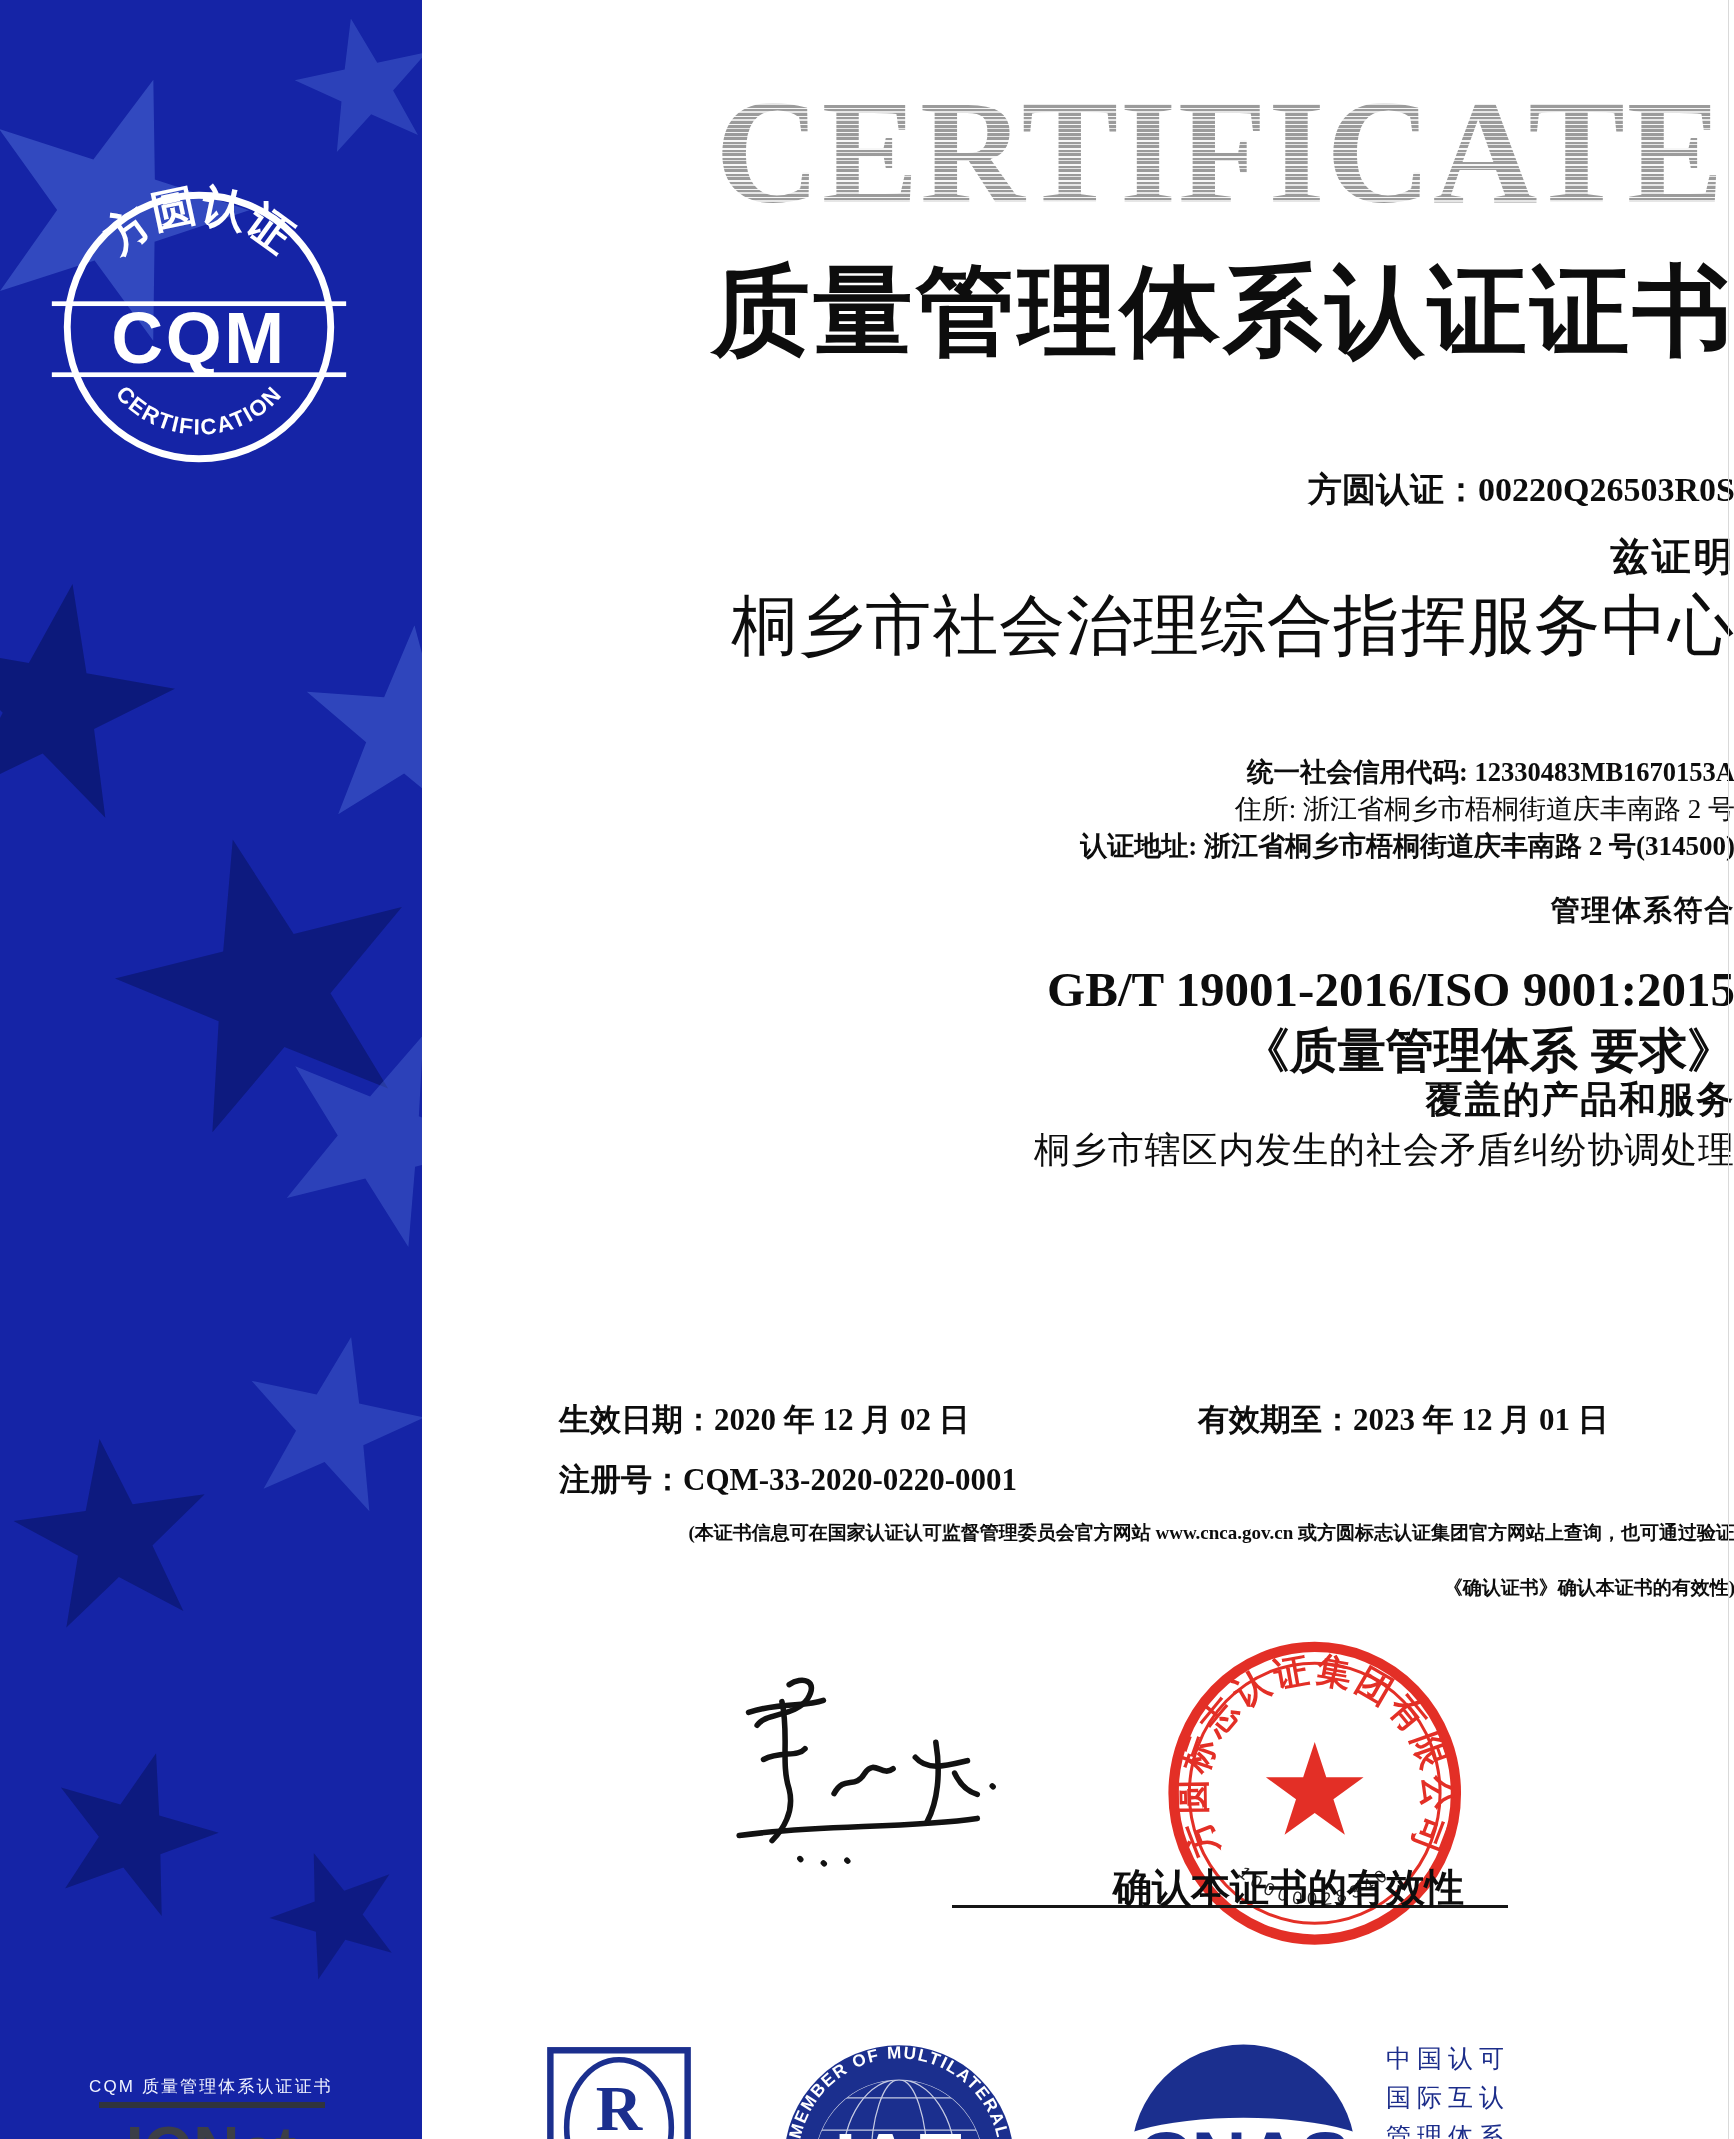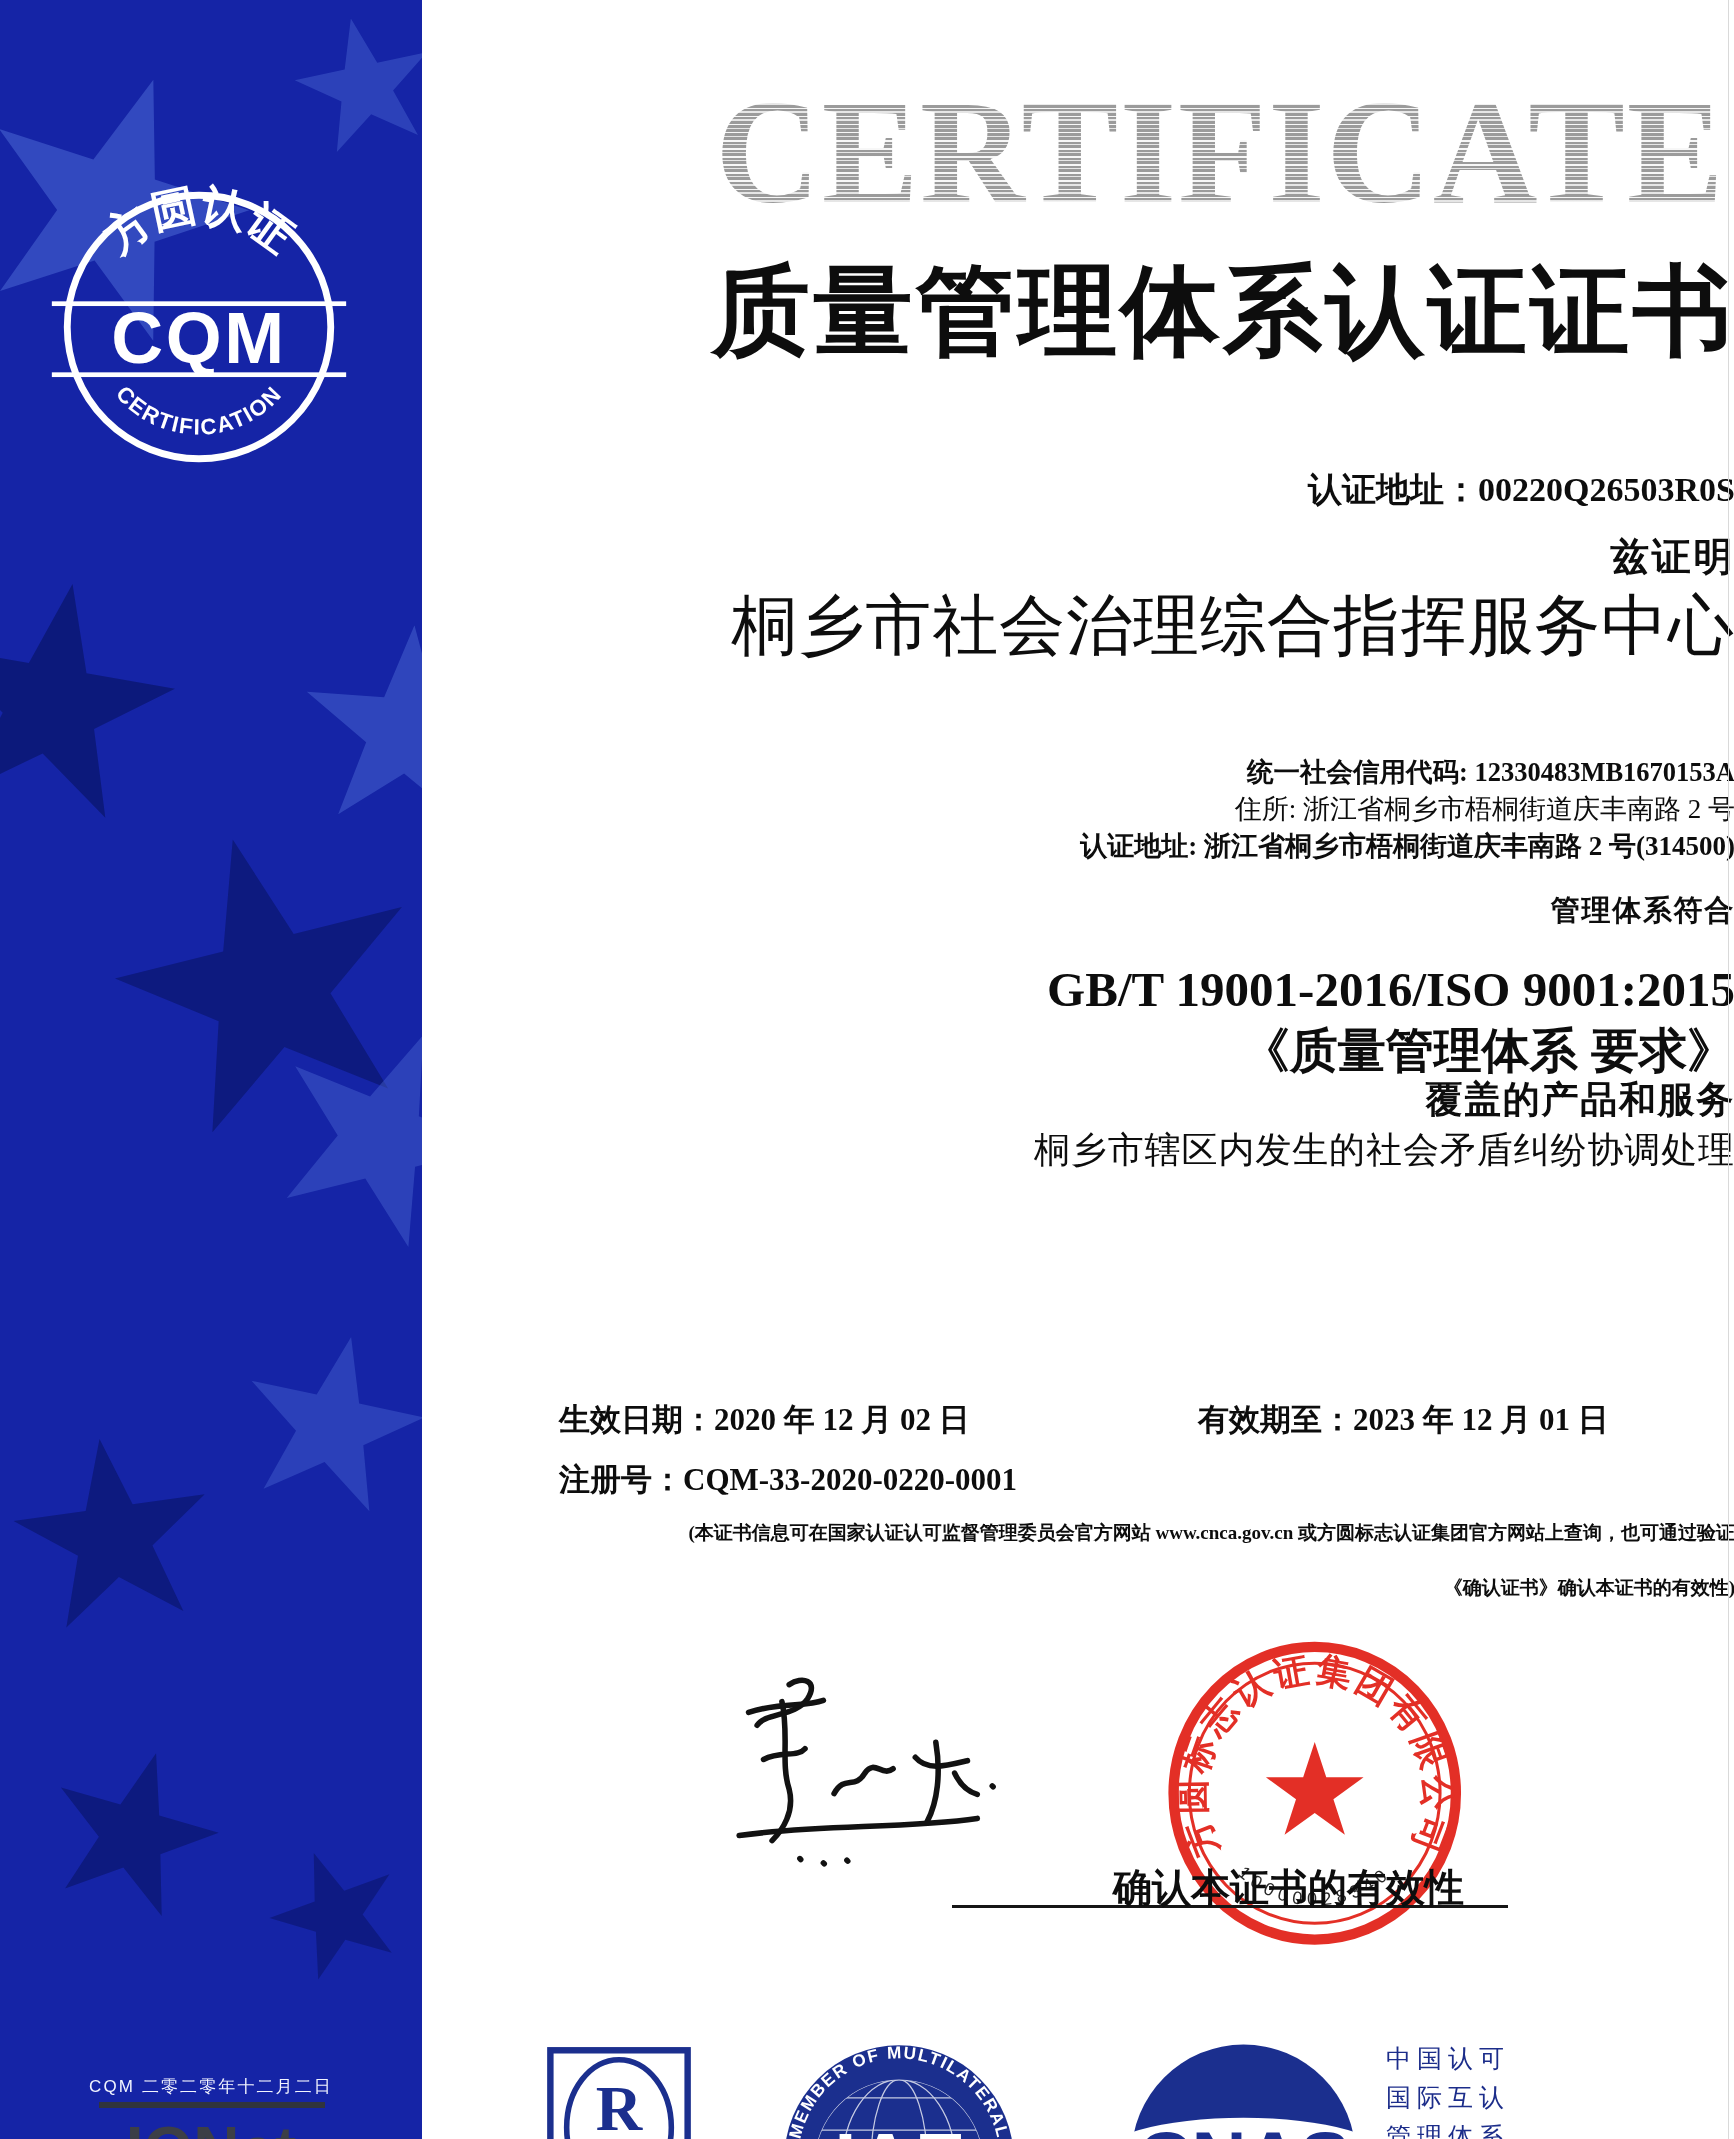--- a/index.html
+++ b/index.html
@@ -48,34 +48,34 @@
       </defs>
       <text font-family="Liberation Sans, DejaVu Sans, sans-serif" font-size="104" font-weight="bold" fill="#ffffff">
         <textPath href="#sb-arc-top" startOffset="50%" text-anchor="middle">方圆认证</textPath>
       </text>
       <text x="360" y="444" text-anchor="middle" font-family="Liberation Sans, DejaVu Sans, sans-serif" font-size="168" font-weight="bold" fill="#ffffff" letter-spacing="6">CQM</text>
       <text font-family="Liberation Sans, DejaVu Sans, sans-serif" font-size="52" font-weight="bold" fill="#ffffff" letter-spacing="4">
         <textPath href="#sb-arc-bot" startOffset="50%" text-anchor="middle">CERTIFICATION</textPath>
       </text>
     </svg>
 
-    <div class="sb-center sans" style="top:2075px;font-size:17px;letter-spacing:2.1px;color:#f2f4ff;">CQM 二零二零年十二月二日</div>
+    <div class="sb-center sans" style="top:2075px;font-size:17px;letter-spacing:2.1px;color:#f2f4ff;">CQM 质量管理体系认证证书</div>
     <div class="abs" style="left:99px;top:2102px;width:226px;height:6.4px;background:#30343d;"></div>
     <div class="sb-center sans b" style="top:2113px;font-size:64px;color:#3c3f46;">IQNet</div>
 
   </div>
 
   <div class="cline ghost-wrap">
     <span class="ghost">CERTIFICATE</span>
   </div>
   <div class="stripes"></div>
 
   <div class="cline sans b" style="top:246px;font-size:99px;letter-spacing:3.4px;">质量管理体系认证证书</div>
 
-  <div class="cline serif b" style="top:467px;font-size:34px;">认证地址：00220Q26503R0S</div>
+  <div class="cline serif b" style="top:467px;font-size:34px;">方圆认证：00220Q26503R0S</div>
 
   <div class="cline serif b" style="top:530px;font-size:39px;letter-spacing:2.6px;">兹证明</div>
 
   <div class="cline serif" style="top:581px;font-size:66px;letter-spacing:0.9px;">桐乡市社会治理综合指挥服务中心</div>
 
   <div class="cline serif b" style="top:754px;font-size:26.5px;">统一社会信用代码: 12330483MB1670153A</div>
   <div class="cline serif" style="top:791px;font-size:27px;">住所: 浙江省桐乡市梧桐街道庆丰南路 2 号</div>
   <div class="cline serif b" style="top:828px;font-size:27px;">认证地址: 浙江省桐乡市梧桐街道庆丰南路 2 号(314500)</div>
 
   <div class="cline serif b" style="top:891px;font-size:29px;letter-spacing:1.7px;">管理体系符合</div>

